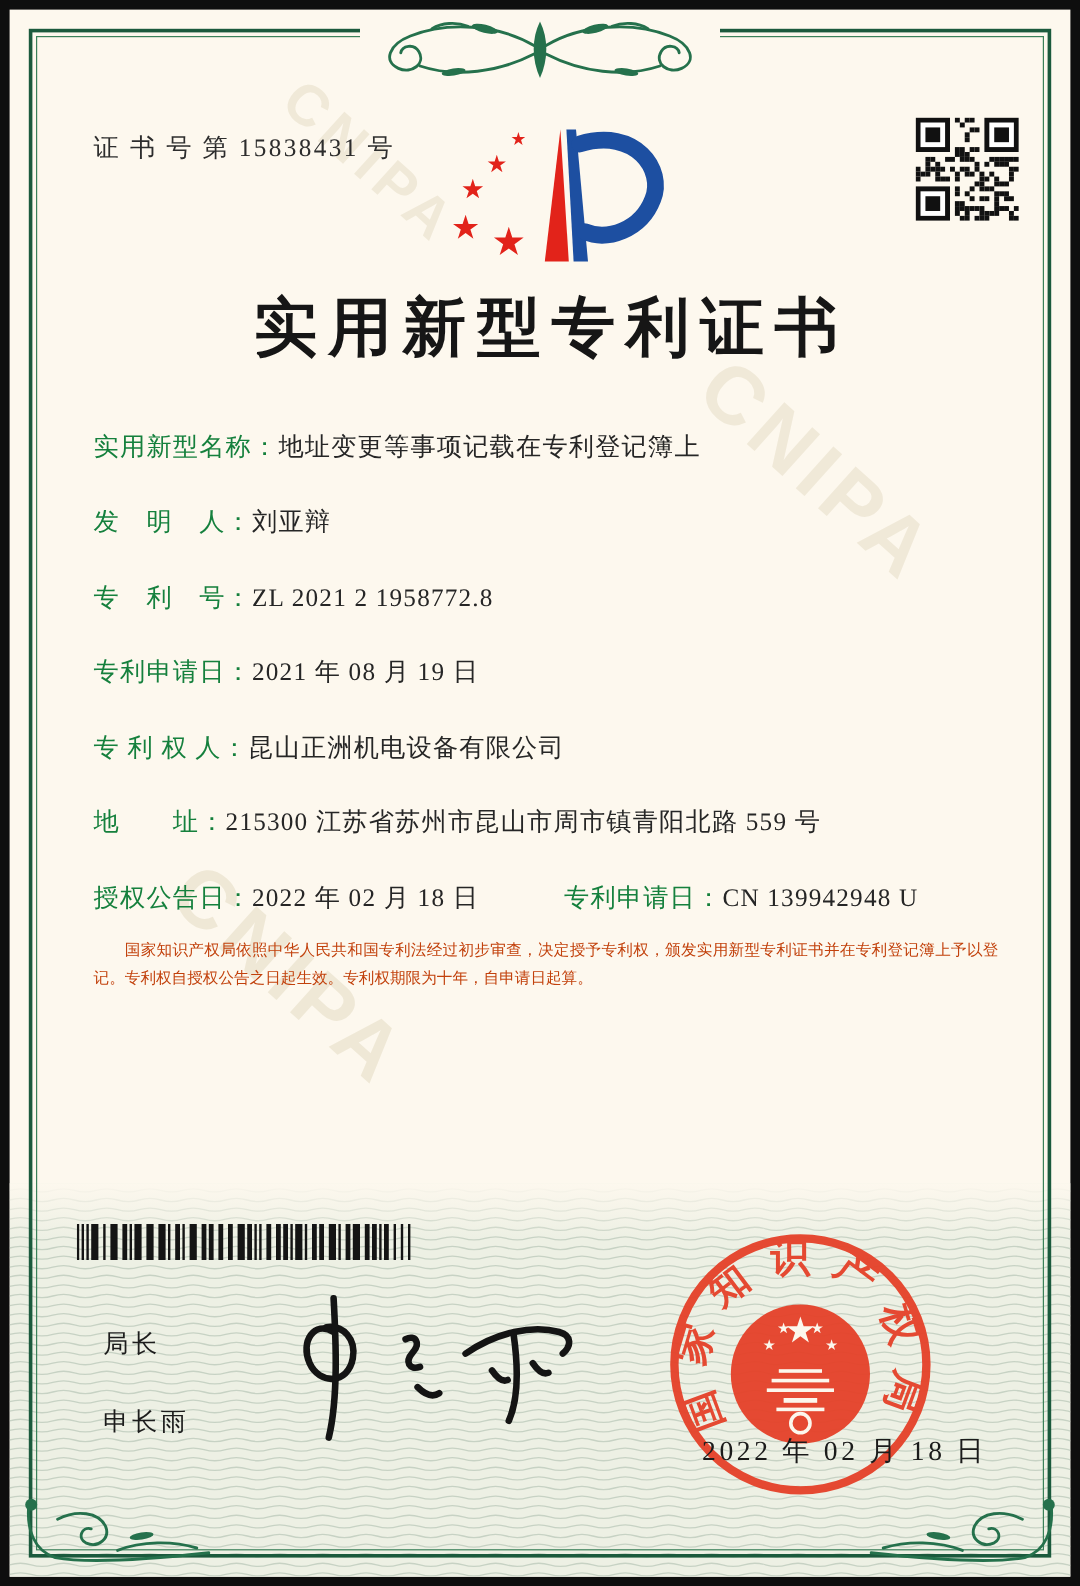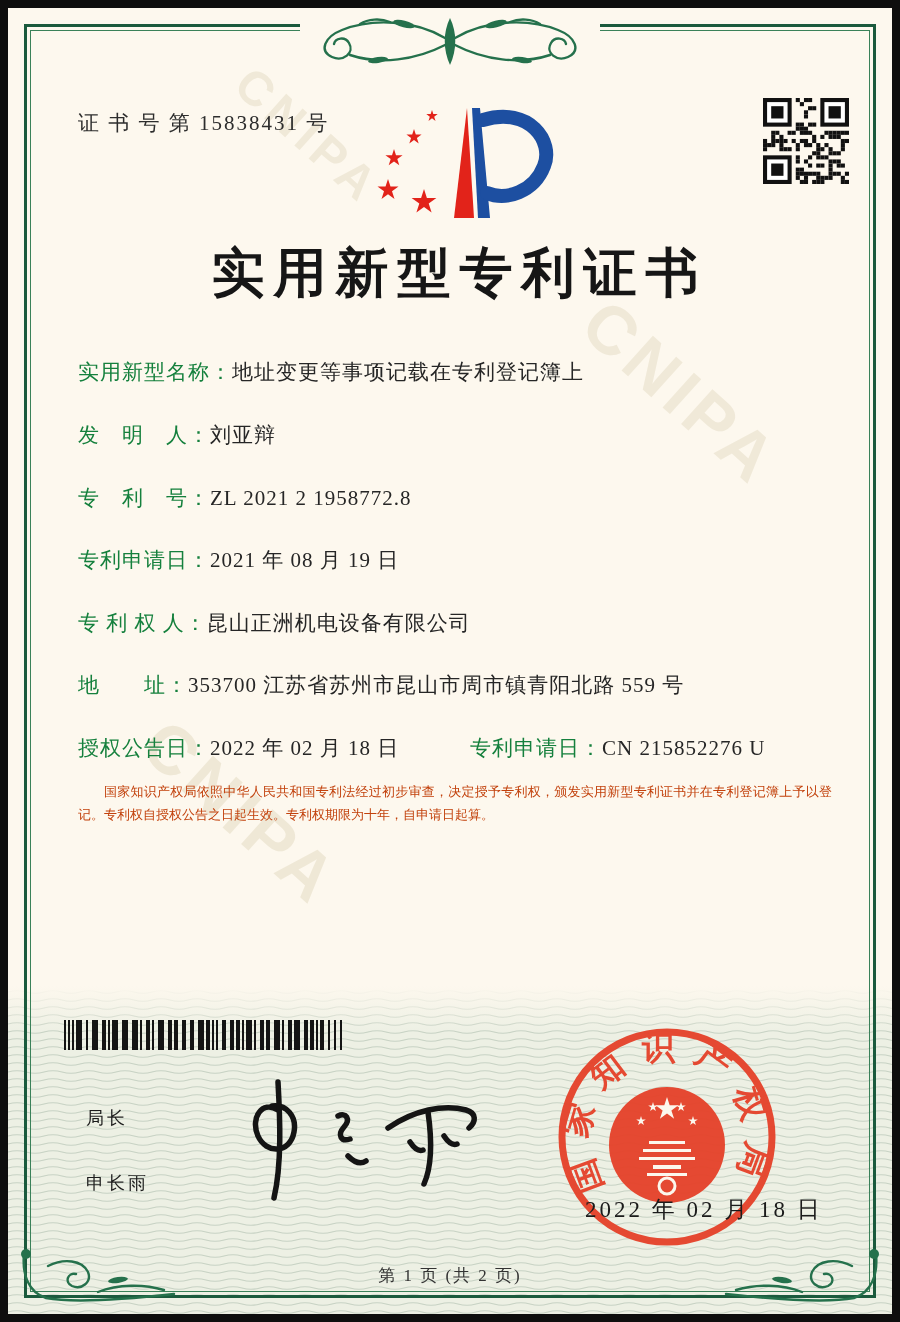--- a/index.html
+++ b/index.html
@@ -40,21 +40,21 @@
   .bodytext { position:absolute; left:70px; top:772px; width:754px; z-index:4;
     font-size:13px; line-height:1.8; text-align:justify; color:#c2410c; }
   .bodytext p { text-indent:2em; margin:0; }
   
   .wavezone { position:absolute; left:0; right:0; top:978px; bottom:0; background:#edf0e4; z-index:0; }
   .wavezone .fade { position:absolute; left:0; right:0; top:0; height:46px;
     background:linear-gradient(#fdf8ee,rgba(253,248,238,0)); z-index:1; }
   .waves { position:absolute; inset:0; }
   
   .barcode { position:absolute; left:56px; top:1012px; width:282px; height:30px; z-index:4; }
-  .signer-title, .signer-name { position:absolute; left:78px; z-index:4; font-size:18px; color:#1c1c1c;
+  .signer-title, .signer-name { position:absolute; left:78px; z-index:4; font-size:21px; color:#1c1c1c;
     font-family:"Liberation Sans","DejaVu Sans",sans-serif; letter-spacing:3px; }
   .signer-title { top:1098px; } .signer-name { top:1143px;margin-top:20px; }
   .signature { position:absolute; left:212px; top:1062px; width:270px; height:140px; z-index:5; }
   .seal { position:absolute; left:545px; top:1015px; width:228px; height:228px; z-index:4; opacity:.96; }
   .seal-date { position:absolute; left:577px; top:1186px; font-size:23px; letter-spacing:3px; color:#1b1b1b; z-index:6; }
   .footer { position:absolute; left:0; right:0; top:1256px; text-align:center; font-size:17px;
     letter-spacing:2px; color:#333; z-index:4; }
 </style>
 </head>
 <body>
@@ -319,26 +319,26 @@
     <div class="frow r2">
       <span class="lab">专　利　号：</span><span>ZL 2021 2 1958772.8</span>
     </div>
     <div class="frow r3">
       <span class="lab">专利申请日：</span><span>2021 年 08 月 19 日</span>
     </div>
     <div class="frow r4">
       <span class="lab">专 利 权 人：</span><span>昆山正洲机电设备有限公司</span>
     </div>
     <div class="frow r5">
-      <span class="lab">地　　址：</span><span>353700  江苏省苏州市昆山市周市镇青阳北路 559 号</span>
+      <span class="lab">地　　址：</span><span>215300  江苏省苏州市昆山市周市镇青阳北路 559 号</span>
     </div>
     <div class="frow r6">
       <span class="lab">授权公告日：</span><span>2022 年 02 月 18 日</span>
       <span class="grant-no">
-        <span class="lab">专利申请日：</span><span>CN 215852276 U</span>
+        <span class="lab">专利申请日：</span><span>CN 139942948 U</span>
       </span>
     </div>
   </div>
 
   <div class="bodytext">
     <p>国家知识产权局依照中华人民共和国专利法经过初步审查，决定授予专利权，颁发实用新型专利证书并在专利登记簿上予以登记。专利权自授权公告之日起生效。专利权期限为十年，自申请日起算。</p>
   </div>
 
   <svg class="barcode" id="barcode-svg" viewBox="0 0 282 30">
       <rect x="0" y="0" width="2" height="30" fill="#141414"></rect>
@@ -424,15 +424,14 @@
         <rect x="90" y="126" width="48" height="3"></rect>
         <rect x="86" y="134" width="56" height="3"></rect>
         <rect x="100" y="142" width="28" height="4"></rect>
         <rect x="94" y="150" width="40" height="3"></rect>
       </g>
       <circle cx="114" cy="163" r="8" fill="none" stroke="#fdf8ee" stroke-width="3"></circle>
     </g>
   </svg>
   <div class="seal-date">2022 年 02 月 18 日</div>
 
-  <div class="footer">第 1 页 (共 2 页)</div>
 
 </div>
 
 </body></html>

